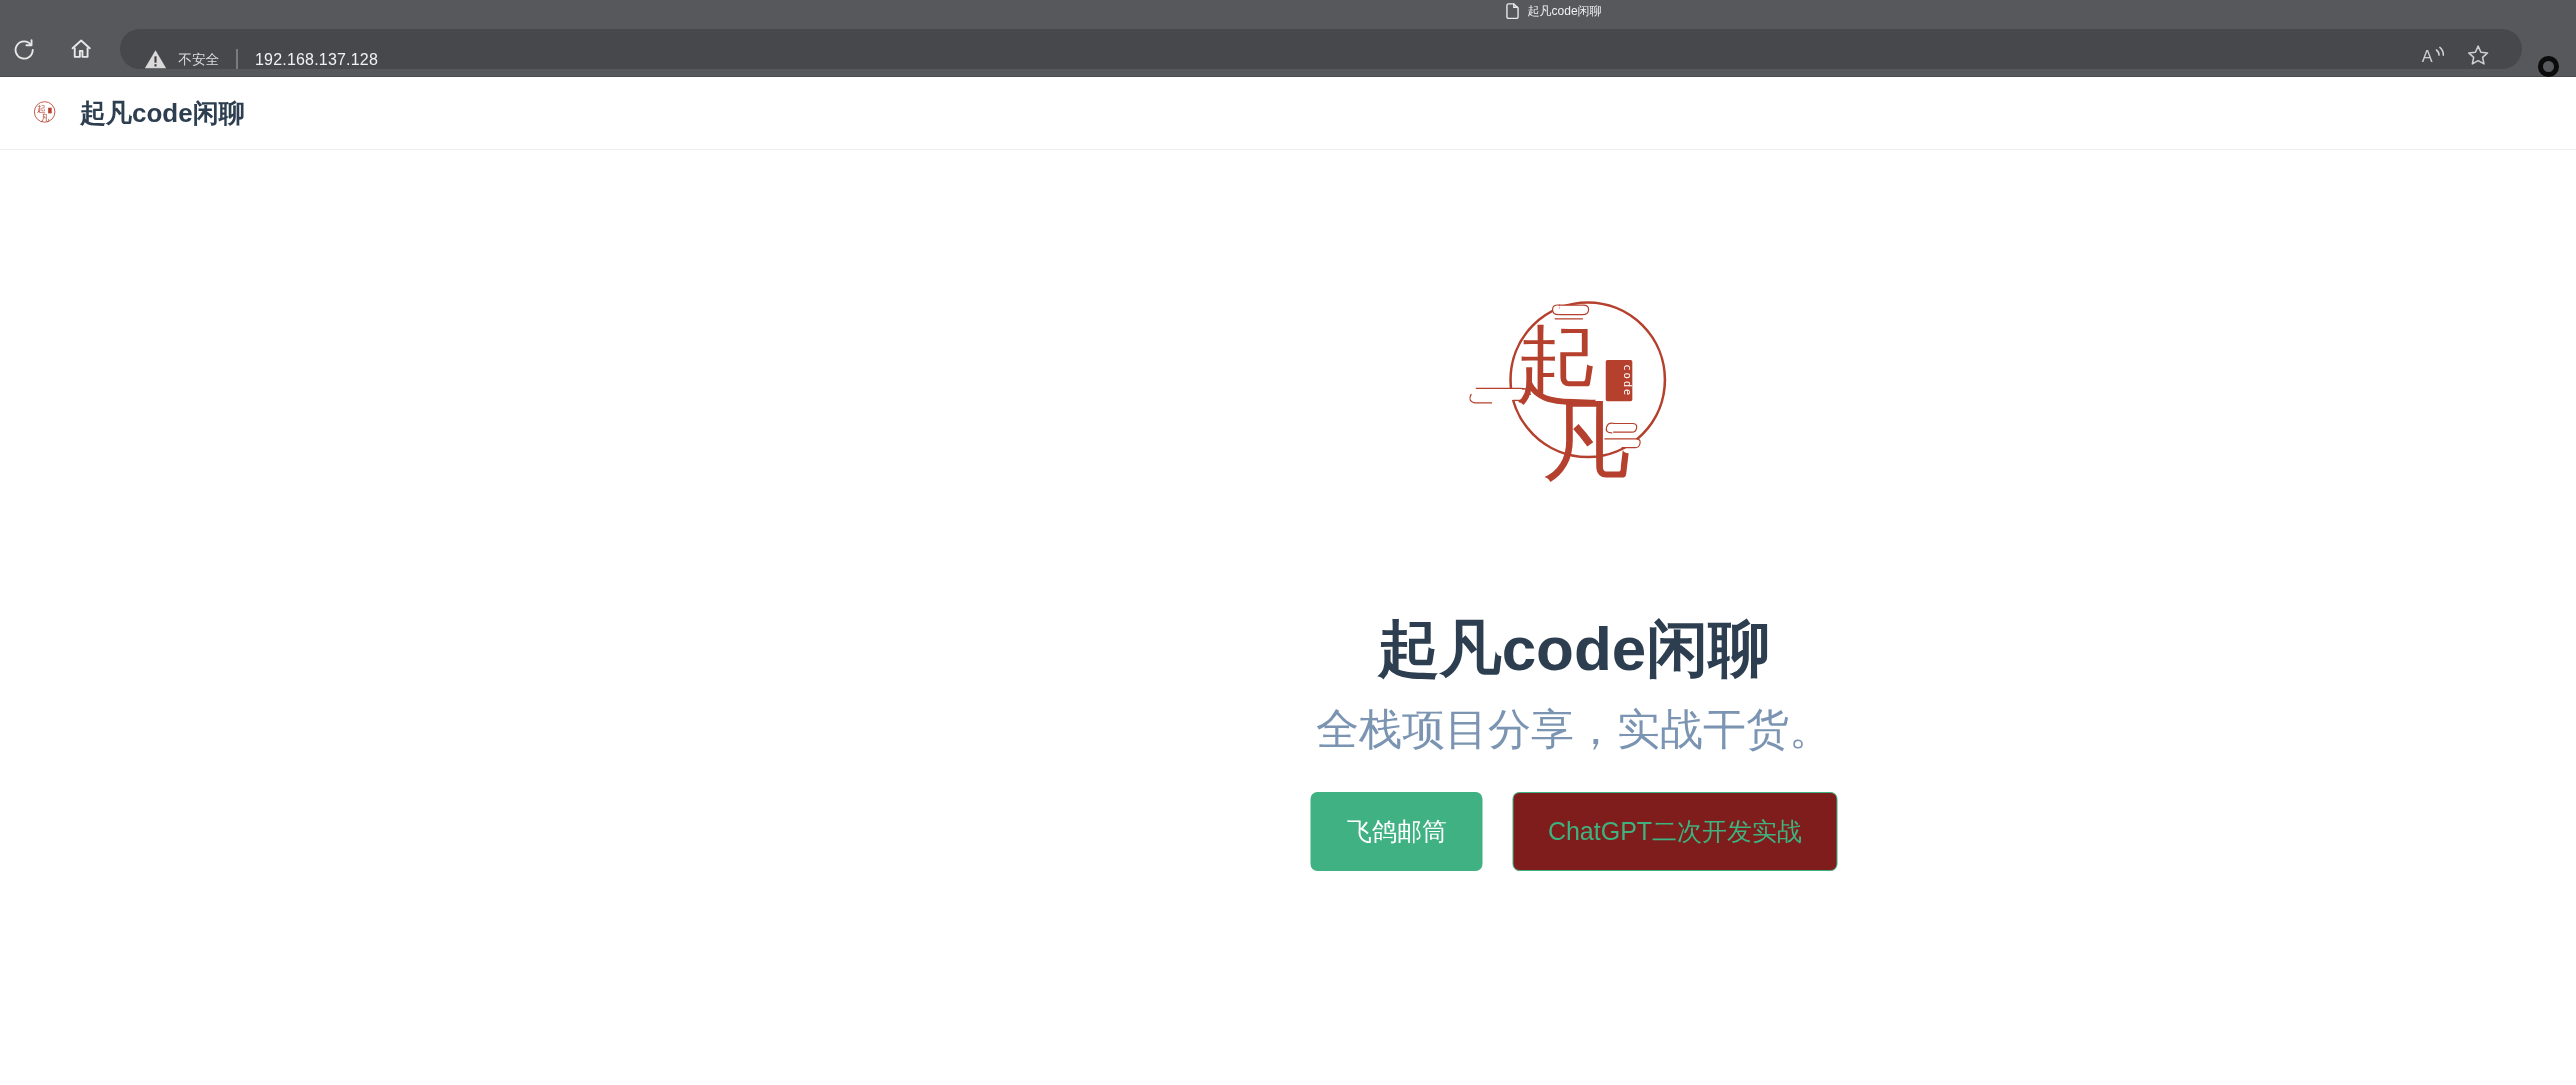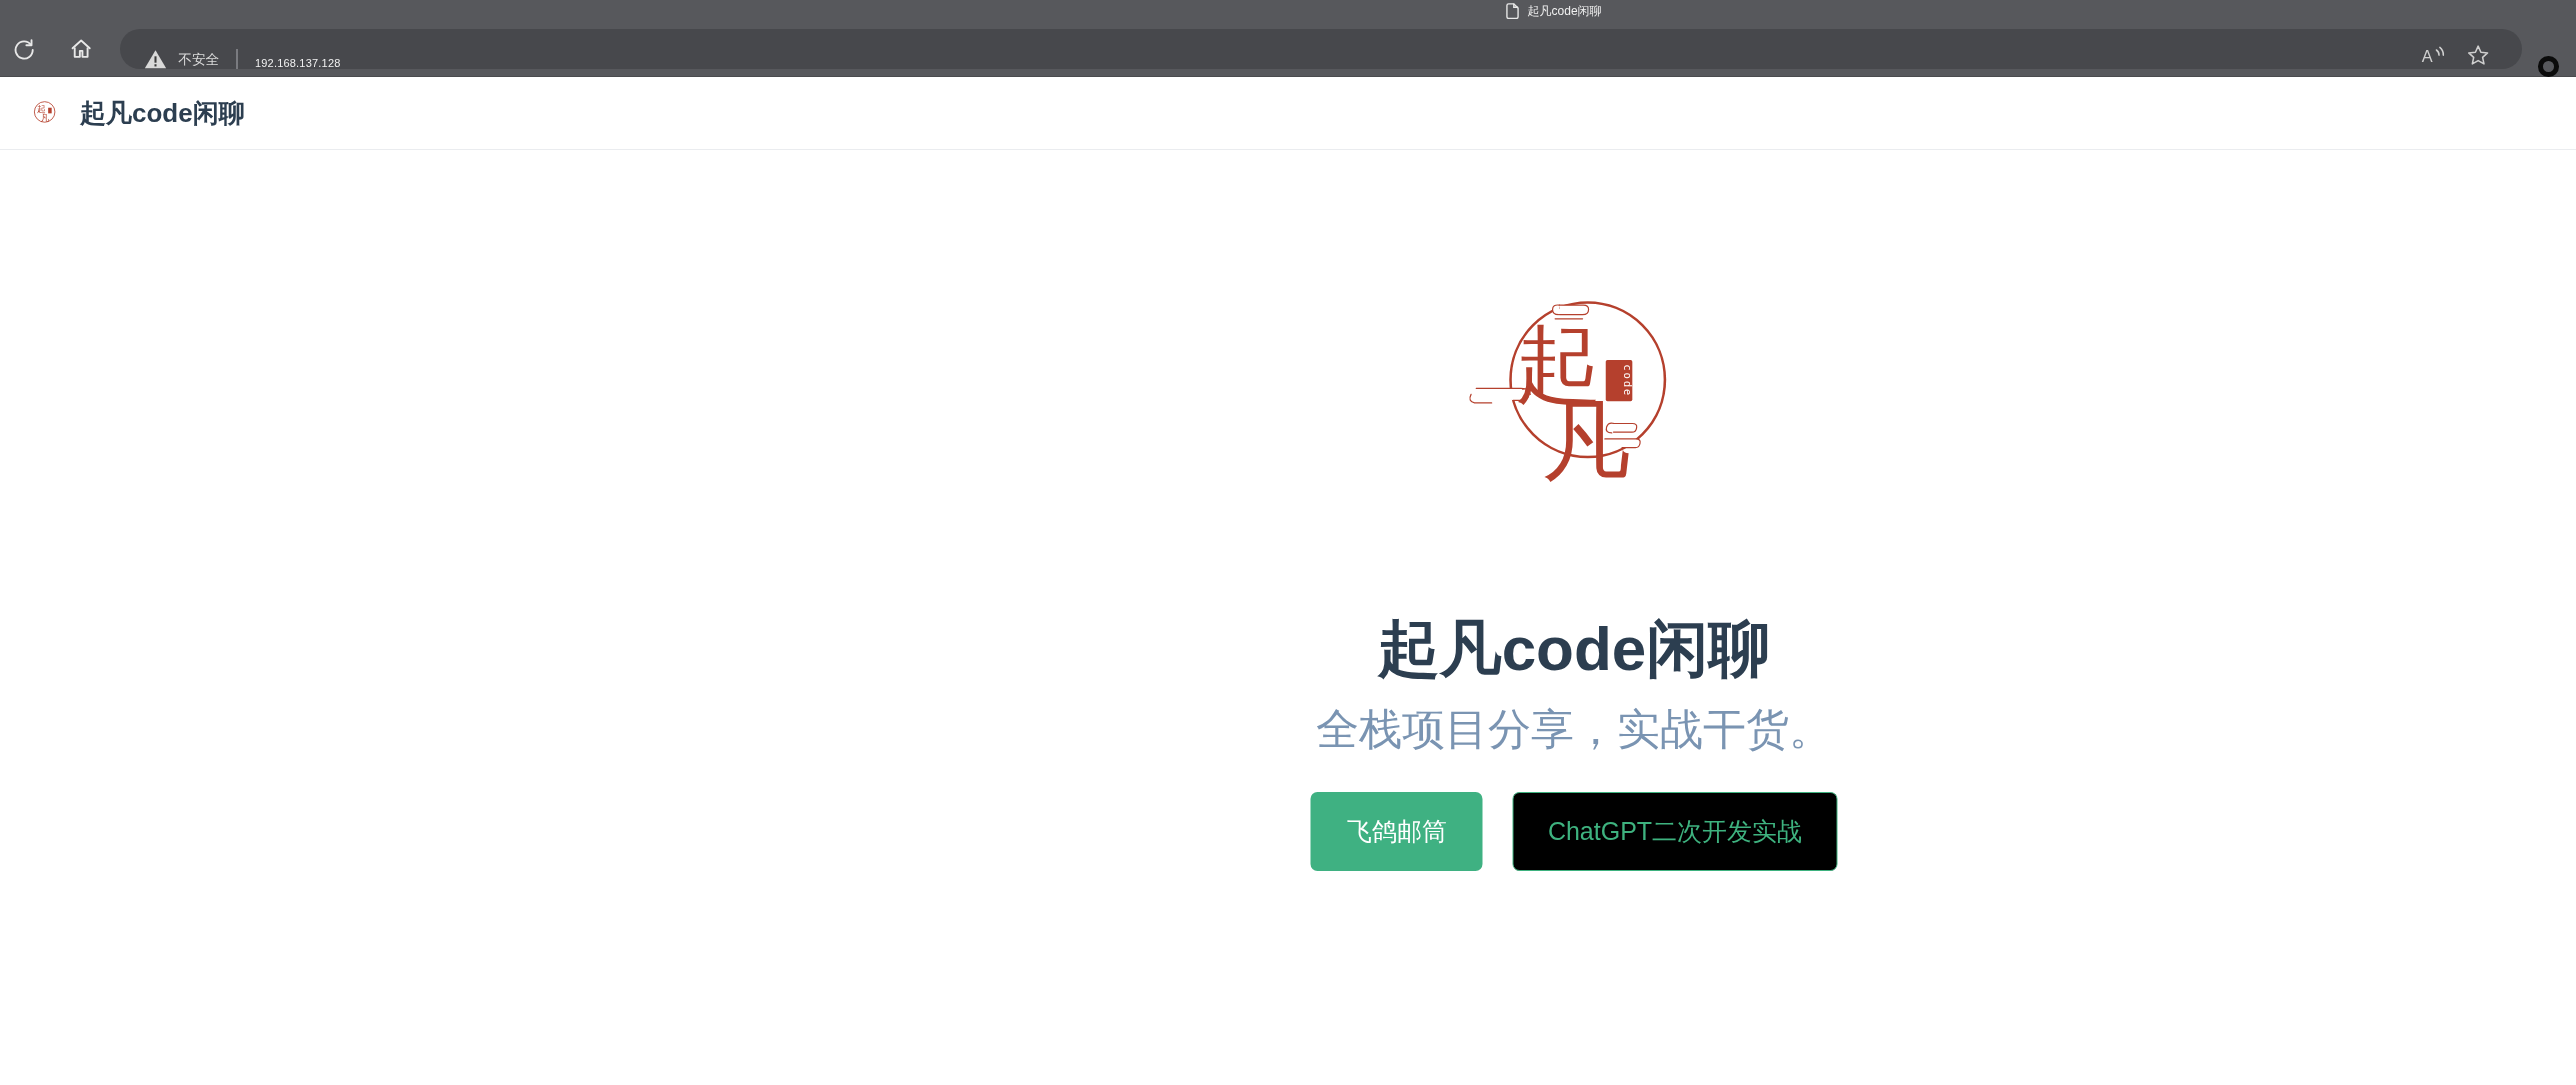--- a/index.html
+++ b/index.html
@@ -17,21 +17,21 @@
   .tool-btn { position:absolute; top:9.5px; width:34px; height:34px;
               display:flex; align-items:center; justify-content:center;
               border-radius:5.2px; }
   .tool-btn.refresh { left:6.9px; }
   .tool-btn.home    { left:64px; }
   .addr-pill { position:absolute; left:120px; top:6.9px; width:2402px; height:40px;
                border-radius:20px; background:var(--chrome-pill);
                display:flex; align-items:flex-end; padding:0 29px 0 24px; }
   .addr-pill .sec-label { color:#dadada; font-size:13.7px; margin-left:11.2px; }
   .addr-sep { width:1.7px; height:20.6px; background:#7a7b80; margin:0 17px; }
-  .addr-url { color:#f1f1f1; font-size:11px; letter-spacing:0.2px; }
+  .addr-url { color:#f1f1f1; font-size:16px; letter-spacing:0.2px; }
   .addr-spacer { flex:1; }
   .pill-icon { width:29px; height:29px; display:flex; align-items:center;
                justify-content:center; margin-left:17px; }
   .avatar-ring { position:absolute; left:2538px; top:34px; width:20.6px; height:20.6px;
                  border-radius:50%; border:5.2px solid #0b0b0b; }
 
   
   .page { position:absolute; left:0; top:77px; width:2576px; height:1008px;
           background:#fff; }
   .site-header { height:73px; display:flex; align-items:center;
@@ -45,21 +45,21 @@
   .hero-title { margin-top:131px; font-size:62px; line-height:1;
                 font-weight:bold; color:var(--heading); }
   .hero-desc { margin-top:28px; font-size:43px; line-height:1;
                color:var(--description); }
   .hero-actions { margin-top:41px; display:flex; justify-content:center; gap:30px; }
   .action-btn { display:inline-flex; align-items:center; justify-content:center;
                 height:79px; font-size:25px; font-weight:500; border-radius:6.9px;
                 cursor:pointer; }
   .action-btn.primary { background:var(--accent-green); color:#fff; border:none;
                         padding:0 36px; }
-  .action-btn.secondary { background:#000000; color:var(--accent-green-border);
+  .action-btn.secondary { background:#7f1d1d; color:var(--accent-green-border);
                           border:1.7px solid var(--accent-green-border);
                           padding:10px 34px; }
 
   .logo-serif { font-family:"DejaVu Serif","Liberation Serif",serif; }
   .seal-font  { font-family:"DejaVu Sans Mono","Liberation Mono",monospace; }
   svg { display:block; }
 </style>
 </head>
 <body>
 

